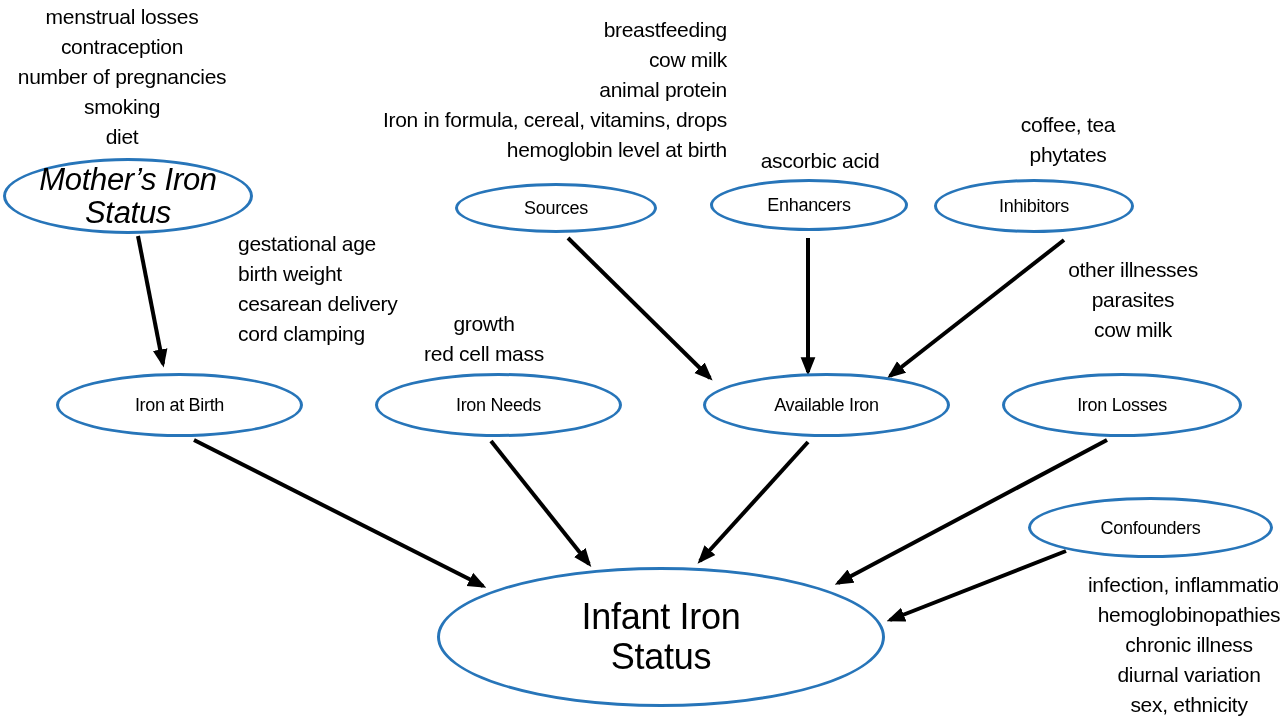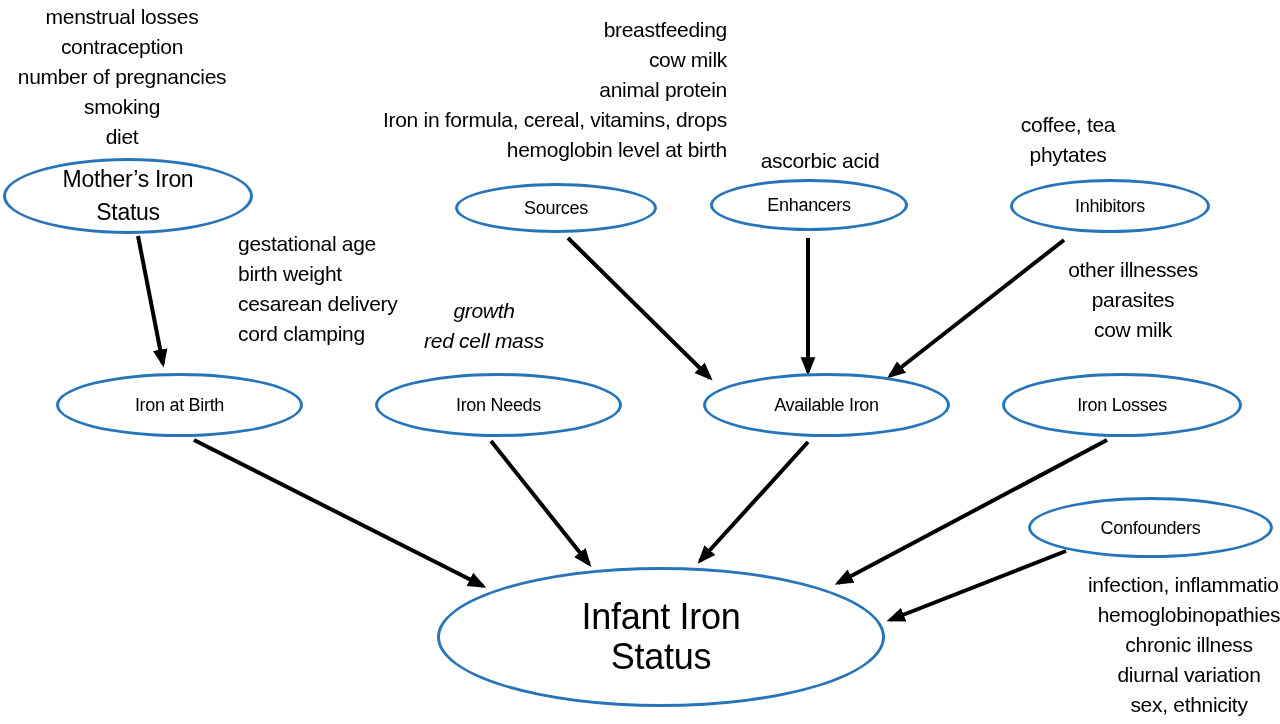--- a/index.html
+++ b/index.html
@@ -22,21 +22,21 @@
     border:3.5px solid var(--blue);
     border-radius:50%;
     background:var(--bg);
     display:flex;align-items:center;justify-content:center;
     text-align:center;
     box-sizing:border-box;
   }
   .node .lbl{
     font-size:18px;line-height:30px;white-space:pre-line;
   }
-  .node.small .lbl{font-size:23px;line-height:33px;}
+  .node.small .lbl{font-size:31px;line-height:33px;font-style:italic;}
   .node.big .lbl{font-size:36px;line-height:40px;}
   .ann{
     position:absolute;
     font-size:21px;line-height:30px;
     white-space:pre-line;
     text-align:center;
   }
   .ann.align-left{text-align:left;margin-left:25px;}
 </style>
 </head>
@@ -76,21 +76,21 @@
   <div class="ann" style="left:720px;top:146px;width:200px;">ascorbic acid</div>
 
   <div class="ann" style="left:968px;top:110px;width:200px;">coffee, tea
 phytates</div>
 
   <div class="ann align-left" style="left:213px;top:229px;width:190px;">gestational age
 birth weight
 cesarean delivery
 cord clamping</div>
 
-  <div class="ann" style="left:384px;top:296px;width:200px;font-style:italic;">growth
+  <div class="ann" style="left:384px;top:309px;width:200px;">growth
 red cell mass</div>
 
   <div class="ann" style="left:1033px;top:255px;width:200px;">other illnesses
 parasites
 cow milk</div>
 
   <div class="ann" style="left:1064px;top:570px;width:250px;">infection, inflammation
 hemoglobinopathies
 chronic illness
 diurnal variation
@@ -102,21 +102,21 @@
   </div>
 
   <div class="node" style="left:455px;top:183px;width:202px;height:50px;">
     <span class="lbl">Sources</span>
   </div>
 
   <div class="node" style="left:710px;top:179px;width:198px;height:52px;">
     <span class="lbl">Enhancers</span>
   </div>
 
-  <div class="node" style="left:1010px;top:179px;width:200px;height:54px;">
+  <div class="node" style="left:934px;top:179px;width:200px;height:54px;">
     <span class="lbl">Inhibitors</span>
   </div>
 
   <div class="node" style="left:56px;top:373px;width:247px;height:64px;">
     <span class="lbl">Iron at Birth</span>
   </div>
 
   <div class="node" style="left:375px;top:373px;width:247px;height:64px;">
     <span class="lbl">Iron Needs</span>
   </div>

